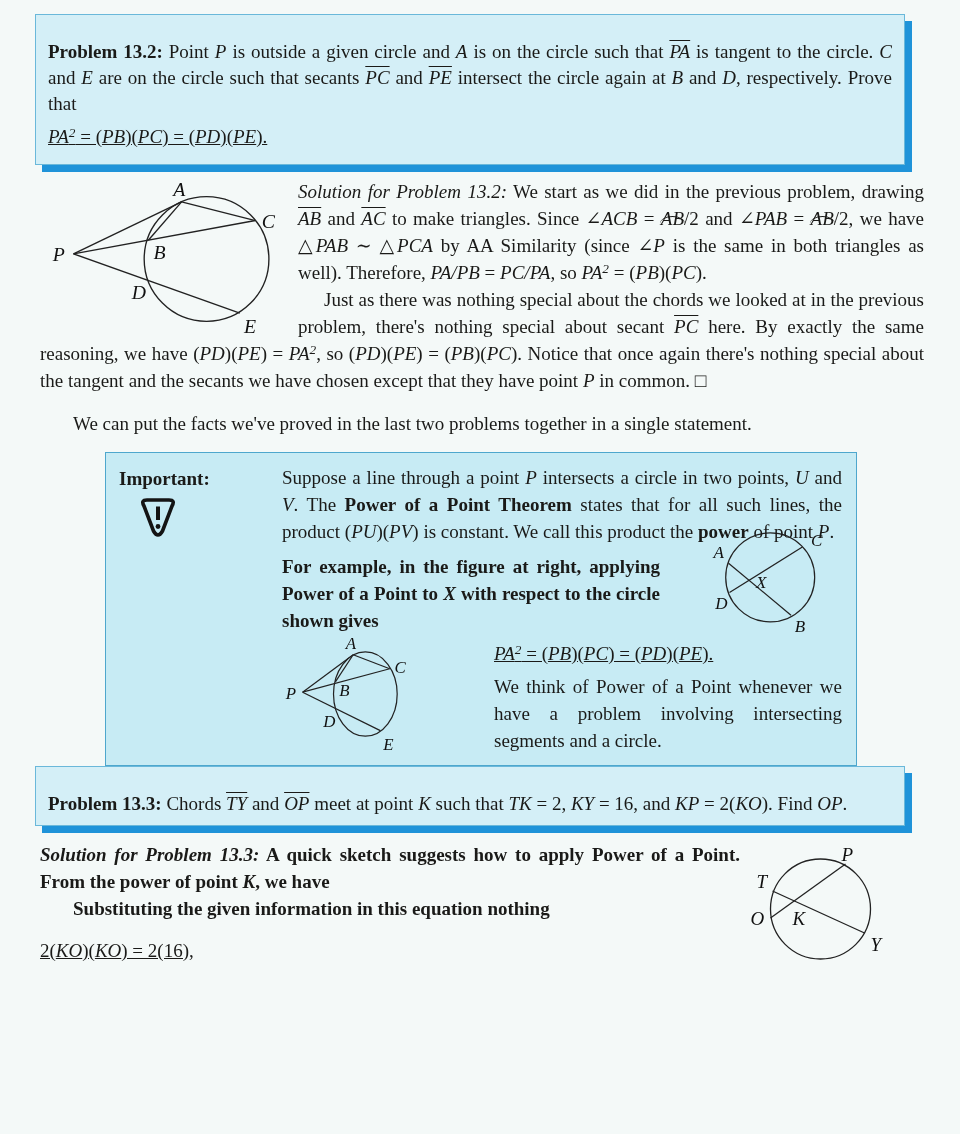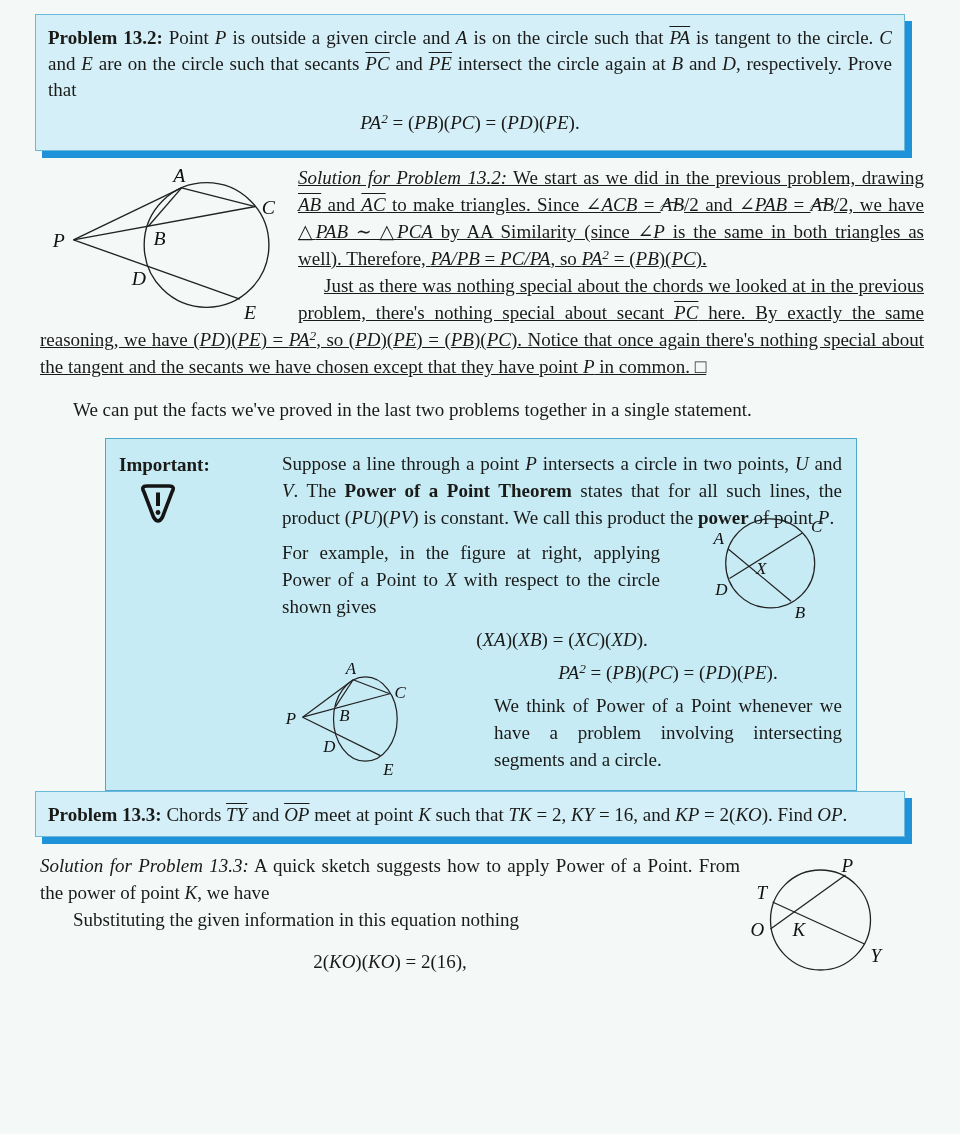--- a/index.html
+++ b/index.html
@@ -11,63 +11,63 @@
     overflow:hidden;
   }
   .page{padding-top:14px;}
 
   
   .problem-box{
     margin:0 55px 0 35px;
     background:#d4eff7;
     border:1.5px solid #6ab8da;
     box-shadow:7px 7px 0 #1f93d9;
-    padding:10px 12px 8px 12px;
+    padding:24px 12px 8px 12px;
     text-align:justify;
     line-height:26px;
   }
   .problem-box .plabel{font-weight:bold;}
 
   
-  .eq{text-align:center;margin:6px 0;line-height:27px;}
+  .eq{margin:6px 0;line-height:27px;text-decoration:underline;}
 
   
   .sol132{margin:13px 36px 0 40px;text-align:justify;}
   .fig-left{float:left;width:252px;height:158px;margin:2px 6px 2px 0;}
-  .sol132 p{margin:0;text-decoration:underline;}
+  .sol132 p{margin:0;}
   .sol132 p.cont{text-indent:26px;}
 
   .bridge{margin:16px 36px 0 40px;text-indent:33px;}
 
   
   .important{
     margin:15px 0 0 105px;
     width:723px;
     background:#c7ebf4;
     border:1.5px solid #4ea7cd;
     padding:11px 14px 11px 13px;
     display:grid;
     grid-template-columns:112px 1fr;
     column-gap:10px;
   }
   .imp-side{padding-top:1px;}
   .imp-label{font-weight:bold;}
   .imp-icon{margin:4px 0 0 18px;}
   .imp-body{text-align:justify;margin-left:41px;}
   .imp-body p{margin:0 0 0 0;}
-  .imp-body p.sp{margin-top:8px;}
+  .imp-body p.sp{margin-top:8px;font-weight:bold;}
   .figx{float:right;width:172px;height:106px;margin:-14px 0 0 10px;}
   .figp{float:left;width:204px;height:118px;margin:2px 8px 0 0;}
 
   .letstry{margin:17px 36px 0 40px;text-indent:33px;}
 
   
   .sol133{margin:15px 36px 0 40px;text-align:justify;}
   .fig-right{float:right;width:178px;height:168px;margin:0 0 0 6px;}
-  .sol133 p{margin:0;}
+  .sol133 p{margin:0;font-weight:bold;}
   .sol133 .eq{margin:13px 0 15px 0;}
   .sol133 .eq.last{margin:15px 0 0 0;}
 
   
   .sg-i{font-style:italic;}
   .sg-b{font-weight:bold;}
   .sg-ov{font-style:italic;text-decoration:overline;text-decoration-thickness:1px;}
   .sg-sup{font-style:italic;font-size:0.7em;position:relative;top:-0.45em;line-height:0;}
   .sg-arc{font-style:italic;position:relative;display:inline-block;line-height:0;}
   .sg-arc::before{
@@ -136,21 +136,20 @@
           <line x1="57" y1="34" x2="123" y2="89"></line>
           <line x1="135" y1="17" x2="58" y2="65"></line>
           <text x="41" y="28">A</text>
           <text x="144" y="16">C</text>
           <text x="43" y="82">D</text>
           <text x="127" y="107">B</text>
           <text x="86" y="60">X</text>
         </svg>
       </div>
       <p class="sp"><span>For example, in the figure at right, applying Power of a Point to </span><span class="sg-i">X</span><span> with respect to the circle shown gives</span></p>
-      <div class="eq"><span>(</span><span class="sg-i">XA</span><span>)(</span><span class="sg-i">XB</span><span>) = (</span><span class="sg-i">XC</span><span>)(</span><span class="sg-i">XD</span><span>).</span></div>
 
       <div class="figp">
         <svg class="geo" width="204" height="118" viewBox="0 0 212 126" preserveAspectRatio="xMinYMin meet">
           <ellipse cx="89" cy="62" rx="34" ry="45"></ellipse>
           <line x1="22" y1="60" x2="76" y2="20"></line>
           <line x1="22" y1="60" x2="115" y2="35"></line>
           <line x1="22" y1="60" x2="105" y2="101"></line>
           <line x1="76" y1="20" x2="57" y2="49"></line>
           <line x1="76" y1="20" x2="115" y2="35"></line>
           <text x="4" y="67">P</text>

